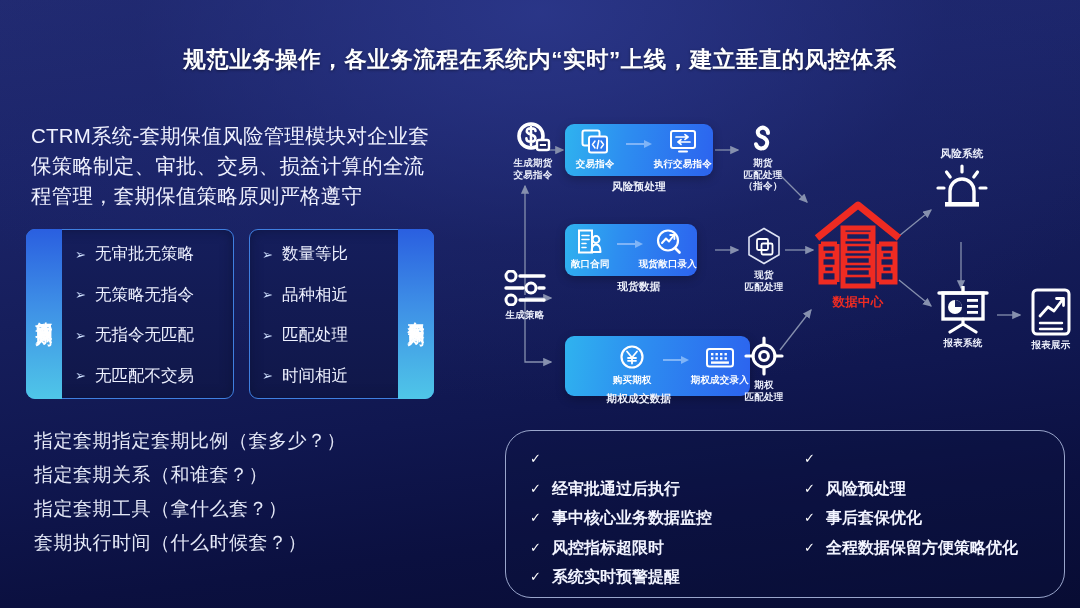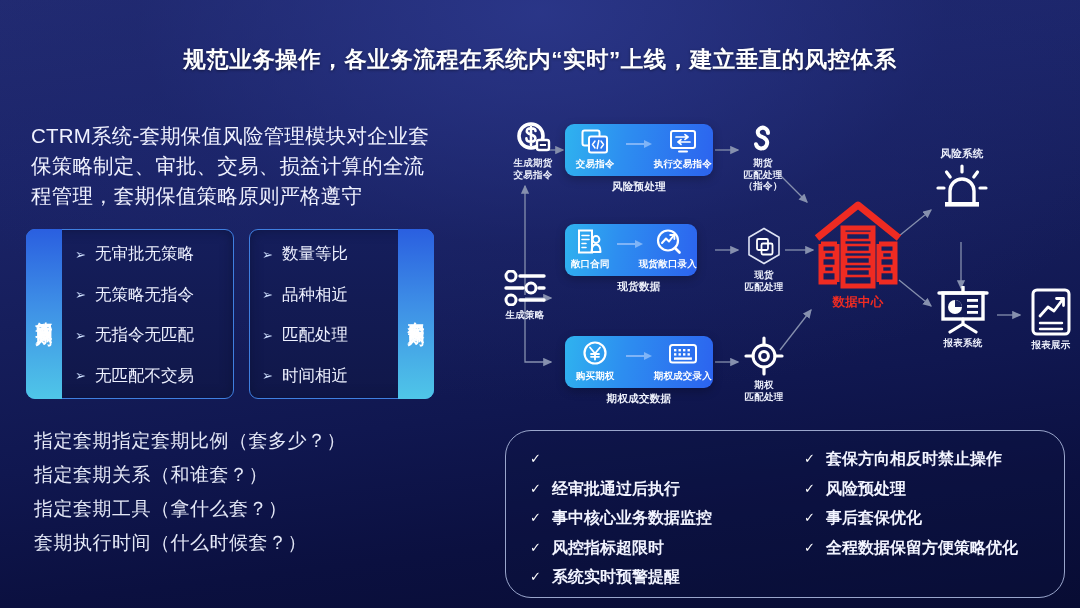--- a/index.html
+++ b/index.html
@@ -254,21 +254,21 @@
           <circle cx="14" cy="11.5" r="10" fill="none" stroke="#ffffff" stroke-width="2.2"></circle>
           <path d="M21 19 L25.5 23.5" stroke="#ffffff" stroke-width="2.6" stroke-linecap="round"></path>
           <path d="M8 14 L12 9.5 L15 12.5 L20 6" fill="none" stroke="#ffffff" stroke-width="2" stroke-linecap="round" stroke-linejoin="round"></path>
           <path d="M16.2 6 L20.4 6 L20.4 10" fill="none" stroke="#ffffff" stroke-width="1.9" stroke-linecap="round"></path>
         </svg>
         <div class="ctext">现货敞口录入</div>
       </div>
     </div>
     <div class="cardcap" style="left:110px;top:170px;width:148px;">现货数据</div>
 
-    <div class="card" style="left:110px;top:226px;width:148px;height:52px;">
+    <div class="card" style="left:110px;top:226px;width:148px;height:60px;padding-left:37px;">
       <div class="cardcell">
         <svg class="icon" width="28" height="26" viewBox="0 0 28 26">
           <circle cx="14" cy="12" r="10.5" fill="none" stroke="#ffffff" stroke-width="2.2"></circle>
           <path d="M9 6.5 L14 12.5 L19 6.5 M14 12.5 L14 18.5 M10 13 L18 13 M10 15.8 L18 15.8" fill="none" stroke="#ffffff" stroke-width="1.8" stroke-linecap="round" stroke-linejoin="round"></path>
         </svg>
         <div class="ctext">购买期权</div>
       </div>
       <div class="cardarrow"></div>
       <div class="cardcell">
         <svg class="icon" width="30" height="26" viewBox="0 0 30 26">
@@ -400,21 +400,20 @@
         <span>风控指标超限时</span>
       </div>
       <div class="clitem">
         <span class="clcheck">✓</span>
         <span>系统实时预警提醒</span>
       </div>
     </div>
     <div class="clcol" id="clcol-1">
       <div class="clitem">
         <span class="clcheck">✓</span>
-        <span>套保方向相反时禁止操作</span>
       </div>
       <div class="clitem">
         <span class="clcheck">✓</span>
         <span>风险预处理</span>
       </div>
       <div class="clitem">
         <span class="clcheck">✓</span>
         <span>事后套保优化</span>
       </div>
       <div class="clitem">

